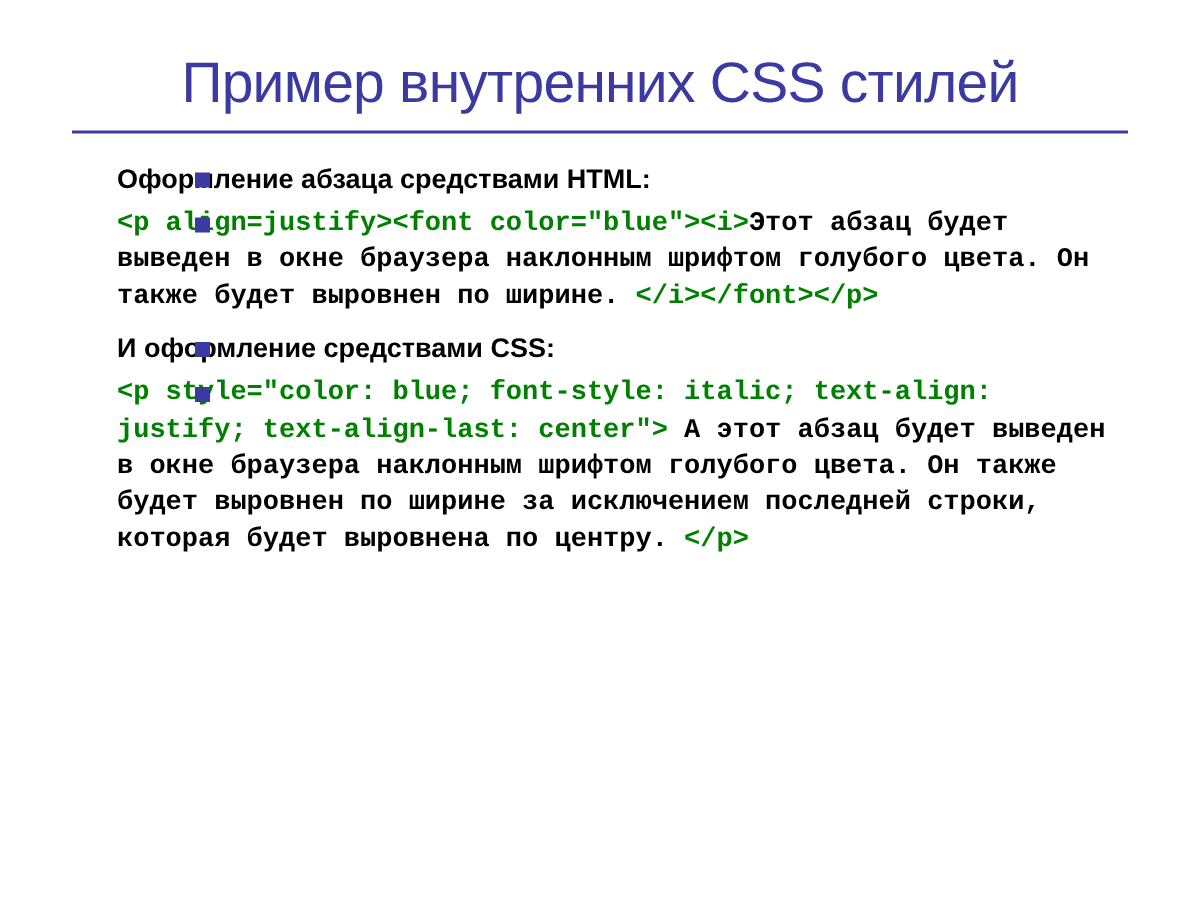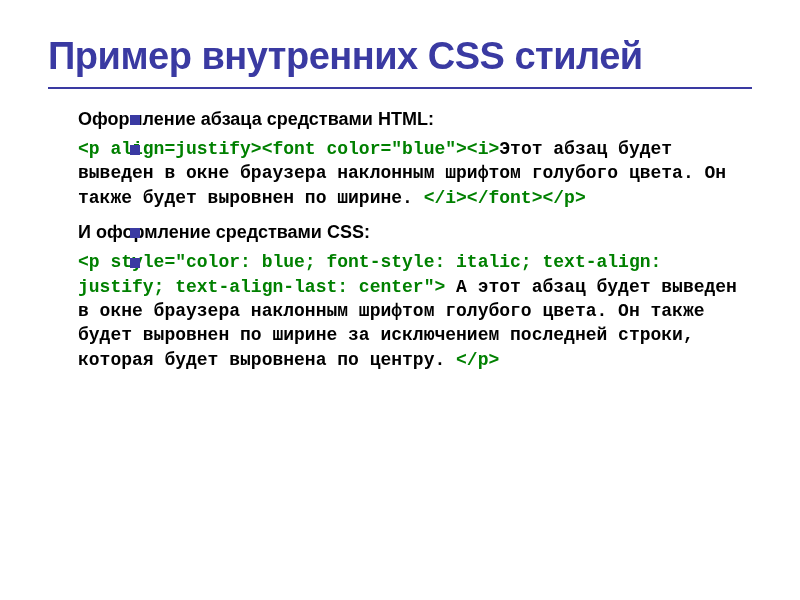--- a/index.html
+++ b/index.html
@@ -11,24 +11,25 @@
     overflow: hidden;
     position: relative;
   }
   .slide {
     padding: 34px 48px 20px 48px;
   }
   .title {
     color: #3a3aa2;
     font-family: Verdana, Geneva, sans-serif;
     font-size: 38px;
-    font-weight: 700;
+    font-weight: 400;
     line-height: 1.18;
     letter-spacing: -0.5px;
     margin-bottom: 8px;
+    text-align: center;
   }
   .hr {
     border: none;
     border-top: 2px solid #3a3aa2;
     margin-bottom: 18px;
   }
   .body {
     padding-left: 30px;
     padding-right: 10px;
   }

